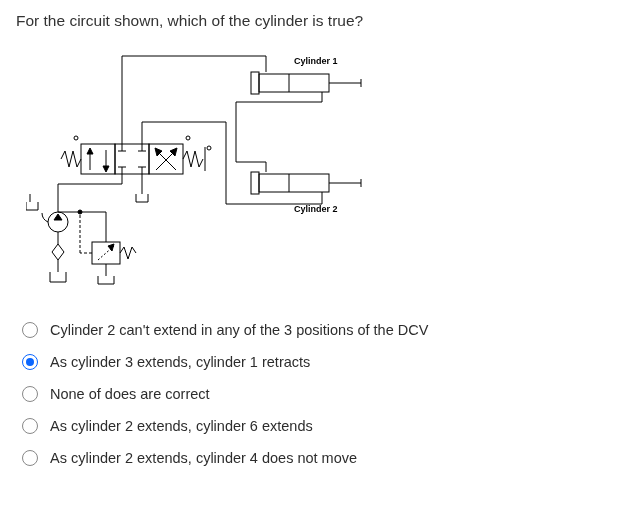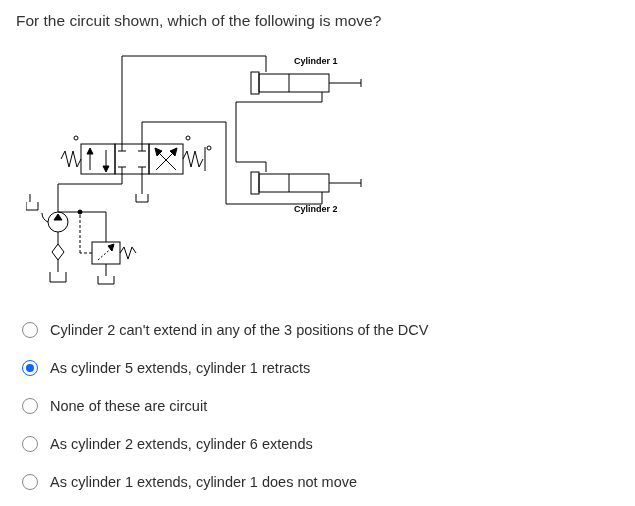--- a/index.html
+++ b/index.html
@@ -21,21 +21,21 @@
     width: 420px;
     height: 250px;
     margin-left: 10px;
     margin-bottom: 28px;
     position: relative;
     font-weight: bold;
   }
   .options {
     display: flex;
     flex-direction: column;
-    gap: 22px;
+    gap: 16px;
     margin-left: 6px;
   }
   .option {
     display: flex;
     align-items: center;
     gap: 12px;
     cursor: pointer;
   }
   .radio {
     width: 16px;
@@ -64,21 +64,21 @@
     font-size: 14.5px;
   }
   svg { display:block; }
   .sw { stroke:#000; stroke-width:1; fill:none; }
   .swf { stroke:#000; stroke-width:1; fill:#000; }
   .lbl { font-family: Arial, sans-serif; font-size:9px; fill:#000; }
 </style>
 </head>
 <body>
 
-<div class="question-text">For the circuit shown, which of the following is move?</div>
+<div class="question-text">For the circuit shown, which of the cylinder is true?</div>
 
 <div class="diagram-area">
   <svg width="420" height="250" viewBox="0 0 420 250">
 
     <text class="lbl" x="268" y="20">Cylinder 1</text>
     <rect class="sw" x="225" y="28" width="8" height="22"></rect>
     <rect class="sw" x="233" y="30" width="70" height="18"></rect>
     <line class="sw" x1="263" y1="30" x2="263" y2="48"></line>
     <line class="sw" x1="303" y1="39" x2="335" y2="39"></line>
     <line class="sw" x1="335" y1="35" x2="335" y2="43"></line>
@@ -179,27 +179,27 @@
   </svg>
 </div>
 
 <div class="options">
   <label class="option">
     <span class="radio"></span>
     <span class="option-label">Cylinder 2 can't extend in any of the 3 positions of the DCV</span>
   </label>
   <label class="option">
     <span class="radio selected"></span>
-    <span class="option-label">As cylinder 5 extends, cylinder 1 retracts</span>
-  </label>
-  <label class="option">
-    <span class="radio"></span>
-    <span class="option-label">None of these are circuit</span>
+    <span class="option-label">As cylinder 3 extends, cylinder 1 retracts</span>
+  </label>
+  <label class="option">
+    <span class="radio"></span>
+    <span class="option-label">None of does are correct</span>
   </label>
   <label class="option">
     <span class="radio"></span>
     <span class="option-label">As cylinder 2 extends, cylinder 6 extends</span>
   </label>
   <label class="option">
     <span class="radio"></span>
-    <span class="option-label">As cylinder 1 extends, cylinder 1 does not move</span>
+    <span class="option-label">As cylinder 2 extends, cylinder 4 does not move</span>
   </label>
 </div>
 
 </body></html>

